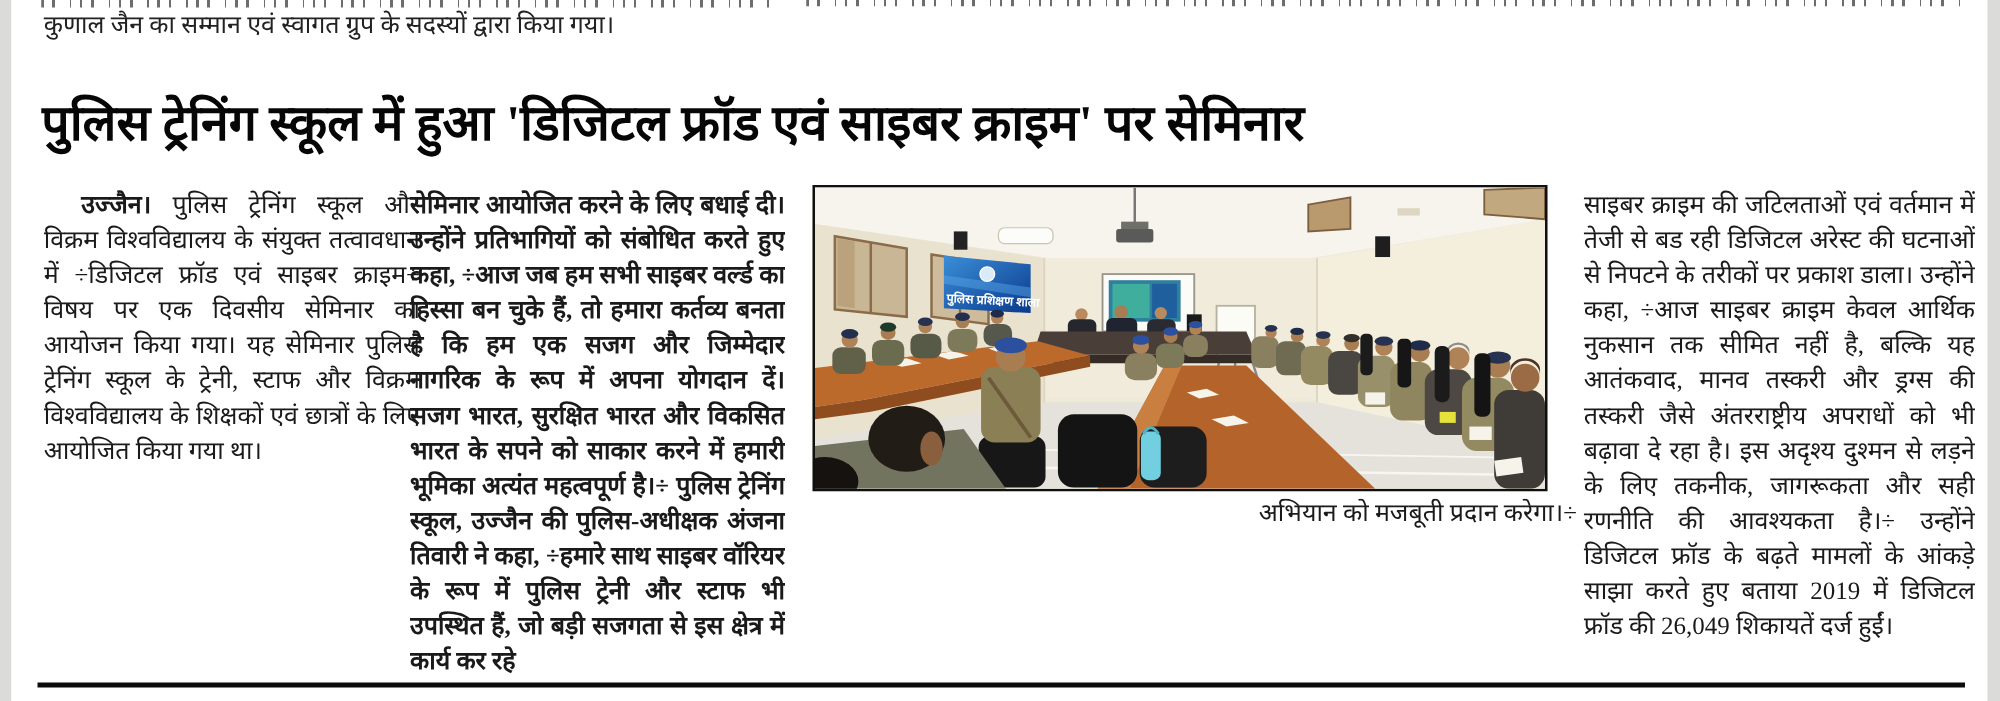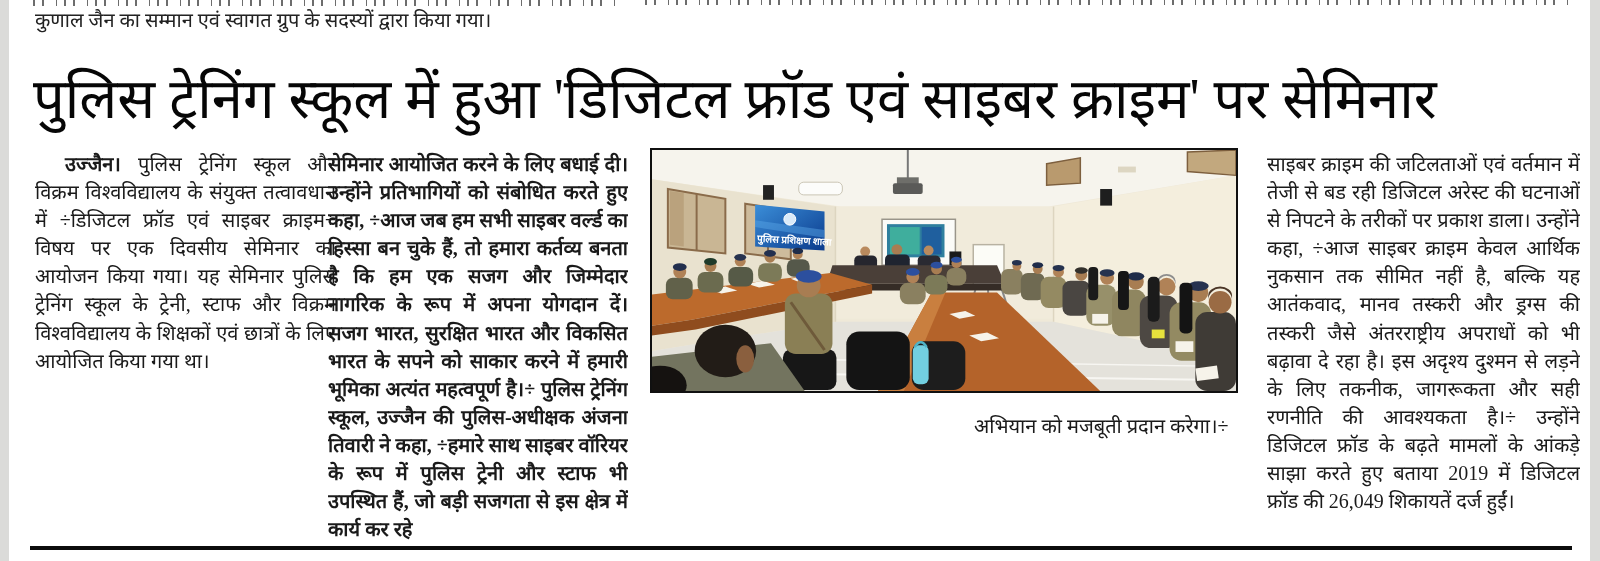--- a/index.html
+++ b/index.html
@@ -16,36 +16,36 @@
     position:absolute;height:6px;opacity:.75;
     background:repeating-linear-gradient(90deg,#3c3c3c 0 2px,transparent 2px 9px,#3c3c3c 9px 11px,transparent 11px 23px,#3c3c3c 23px 24px,transparent 24px 31px);
   }
   .cut-left{left:33px;top:0;width:585px;}
   .cut-right{left:645px;top:0;width:925px;height:5px;}
   .topline{position:absolute;font-size:20px;line-height:22px;white-space:nowrap;color:#222;}
   .topline-left{left:35px;top:9px;width:610px;}
   .topline-right{left:645px;top:5px;width:945px;}
   .headline{
     position:absolute;left:33px;top:58px;width:1542px;height:84px;margin:0;
-    font-size:56px;line-height:82px;font-weight:400;color:#060606;
+    font-size:40px;line-height:82px;font-weight:700;color:#060606;
     white-space:nowrap;overflow:hidden;
   }
   .col{
     position:absolute;top:150px;height:394px;overflow:hidden;
     font-size:20px;line-height:28.1px;text-align:justify;
   }
   .col p{margin:0;}
   .indent{text-indent:30px;}
   .dateline{font-weight:bold;}
   .col1{left:35px;width:301px;}
   .col2{left:328px;width:300px;font-weight:bold;}
   .col5{left:1267px;width:313px;}
   .col-sub{top:399px;height:146px;line-height:24.4px;}
   .col3{left:653px;width:300px;}
-  .col4{left:974px;width:292px;margin-top:15px;}
+  .col4{left:1007px;width:292px;}
   .photo{
     position:absolute;left:650px;top:148px;width:588px;height:245px;
     border:2px solid #101010;box-sizing:border-box;background:#efe9d8;
   }
   .photo svg{display:block;width:100%;height:100%;}
   .rule{position:absolute;left:30px;top:546px;width:1542px;height:4px;background:#0c0c0c;}
 </style>
 </head>
 <body>
 

